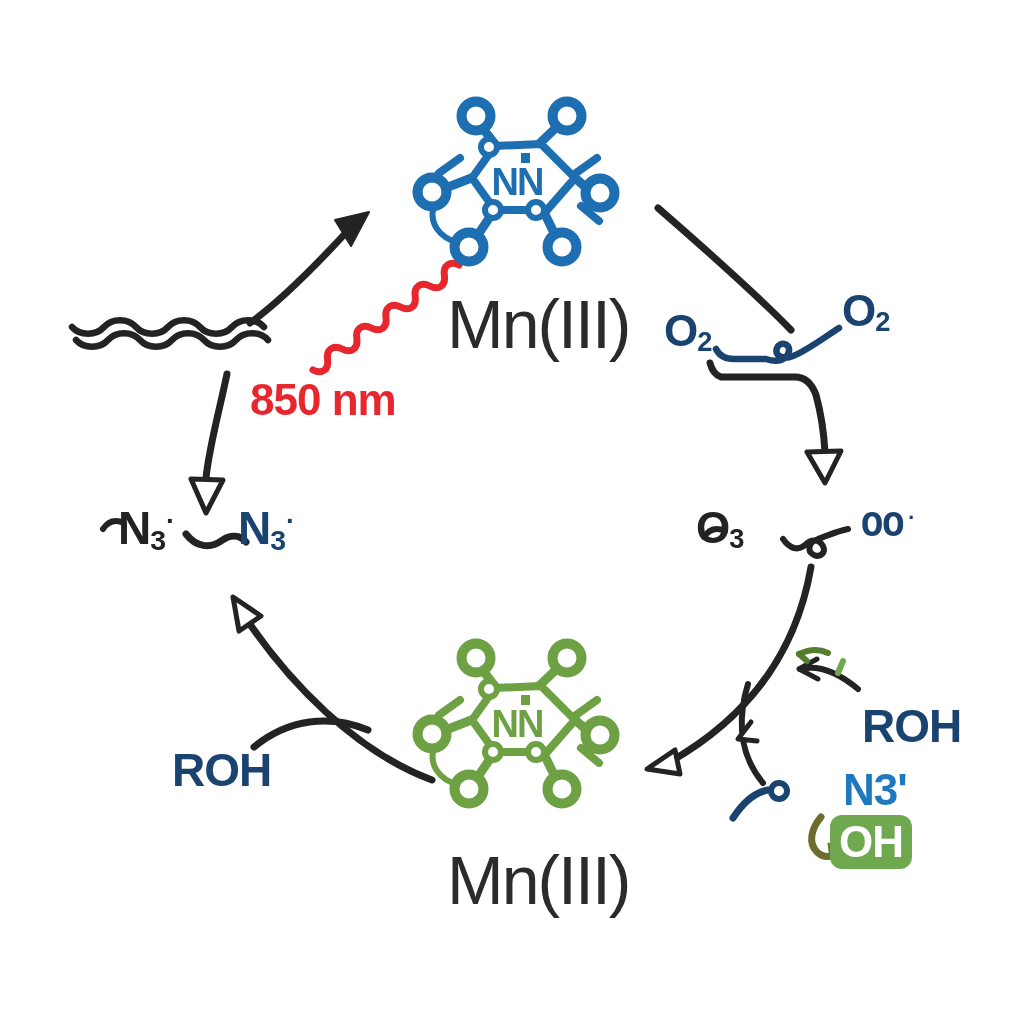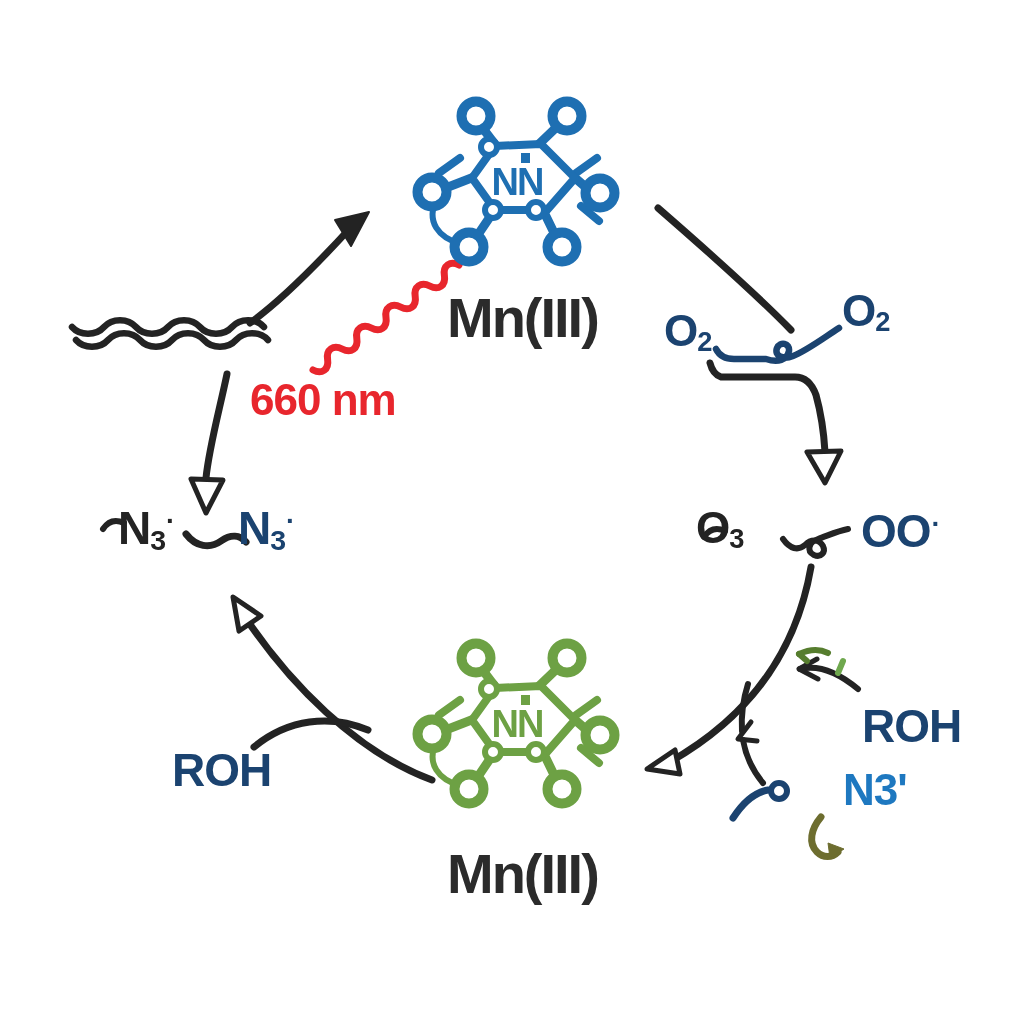--- a/index.html
+++ b/index.html
@@ -13,21 +13,21 @@
   .olive{stroke:var(--olive,#6d6d2f);}
   .gdark{stroke:var(--green-dark,#567d2e);}
   .gbright{stroke:var(--box-green,#6fa84e);}
   .openhead{fill:#fff;stroke:var(--ink,#232323);stroke-width:5;stroke-linejoin:round;}
   .solidhead{fill:var(--ink,#232323);stroke:var(--ink,#232323);stroke-width:2;stroke-linejoin:round;}
   .olivehead{fill:var(--olive,#6d6d2f);stroke:var(--olive,#6d6d2f);stroke-width:1;}
   .complex-blue{color:var(--blue,#1e6fb2);}
   .complex-green{color:var(--green,#6da144);}
   .core-label{font-family:"Liberation Sans",sans-serif;font-size:38px;font-weight:700;letter-spacing:-2px;}
   .lbl{position:absolute;line-height:1;font-weight:700;white-space:nowrap;letter-spacing:-1px;}
-  .mn{font-weight:700;letter-spacing:-2px;color:var(--text-dark,#2b2b2b);font-size:56px;}
+  .mn{font-weight:400;letter-spacing:-2px;color:var(--text-dark,#2b2b2b);font-size:68px;}
   .sub{font-size:0.62em;vertical-align:-0.2em;}
   .rad{font-size:0.6em;vertical-align:0.52em;font-weight:900;margin-left:1px;}
   .navytxt{color:var(--navy,#1b4370);}
   .inktxt{color:var(--ink,#232323);}
   .redtxt{color:var(--red,#e8262d);font-weight:600;}
   .bbluetxt{color:var(--bright-blue,#1e78c0);margin-left:48px;}
   .oh-pill{position:absolute;display:flex;align-items:center;justify-content:center;
            background:var(--box-green,#6fa84e);border-radius:12px;}
   .oh-pill span{color:#fff;font-weight:700;font-size:44px;letter-spacing:-1px;}
 </style>
@@ -146,21 +146,21 @@
     </g>
     <g class="complex-green" transform="translate(517,722)">
       <use href="#mnComplex"></use>
     </g>
   </svg>
 
   <div class="lbl mn" style="left:447px;top:290px;">Mn(III)</div>
 
   <div class="lbl mn" style="left:447px;top:846px;">Mn(III)</div>
 
-  <div class="lbl redtxt" style="left:250px;top:378px;font-size:44px;">660 nm</div>
+  <div class="lbl redtxt" style="left:250px;top:378px;font-size:44px;">850 nm</div>
 
   <div class="lbl inktxt" style="left:118px;top:505px;font-size:46px;">
     <span>N</span><span class="sub">3</span><span class="rad">·</span>
   </div>
 
   <div class="lbl navytxt" style="left:238px;top:505px;font-size:46px;">
     <span>N</span><span class="sub">3</span><span class="rad">·</span>
   </div>
 
   <div class="lbl navytxt" style="left:664px;top:309px;font-size:44px;">
@@ -168,24 +168,27 @@
   </div>
 
   <div class="lbl navytxt" style="left:842px;top:289px;font-size:44px;">
     <span>O</span><span class="sub">2</span>
   </div>
 
   <div class="lbl inktxt" style="left:696px;top:506px;font-size:44px;">
     <span>O</span><span class="sub">3</span>
   </div>
 
-  <div class="lbl navytxt" style="left:861px;top:508px;font-size:46px;">
+  <div class="lbl navytxt" style="left:861px;top:508px;font-size:37px;font-family:Liberation Mono, monospace;">
     <span>OO</span><span class="rad">·</span>
   </div>
 
   <div class="lbl navytxt" style="left:172px;top:747px;font-size:46px;">ROH</div>
 
   <div class="lbl navytxt" style="left:862px;top:703px;font-size:46px;">ROH</div>
 
   <div class="lbl bbluetxt" style="left:795px;top:768px;font-size:44px;">N3'</div>
 
+  <div class="oh-pill" style="left:830px;top:815px;width:82px;height:54px;">
+    <span>OH</span>
+  </div>
 
 </div>
 
 </body></html>

